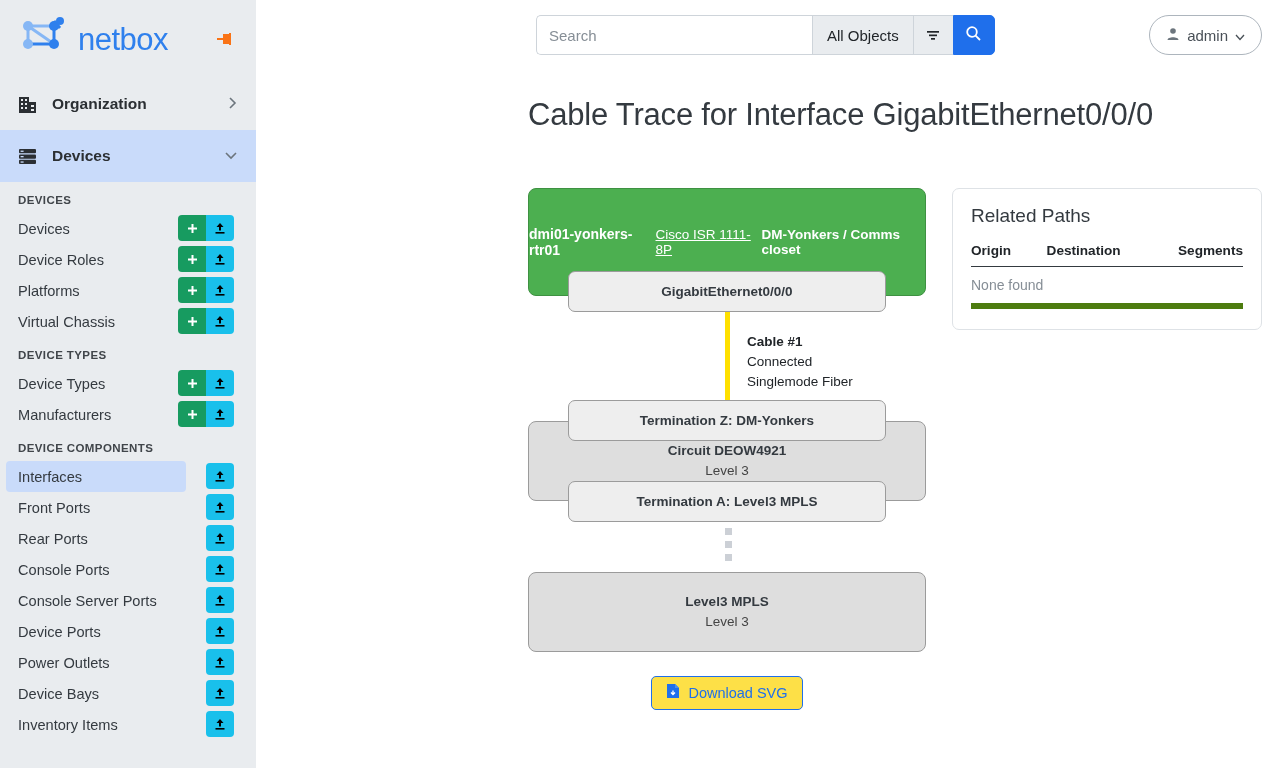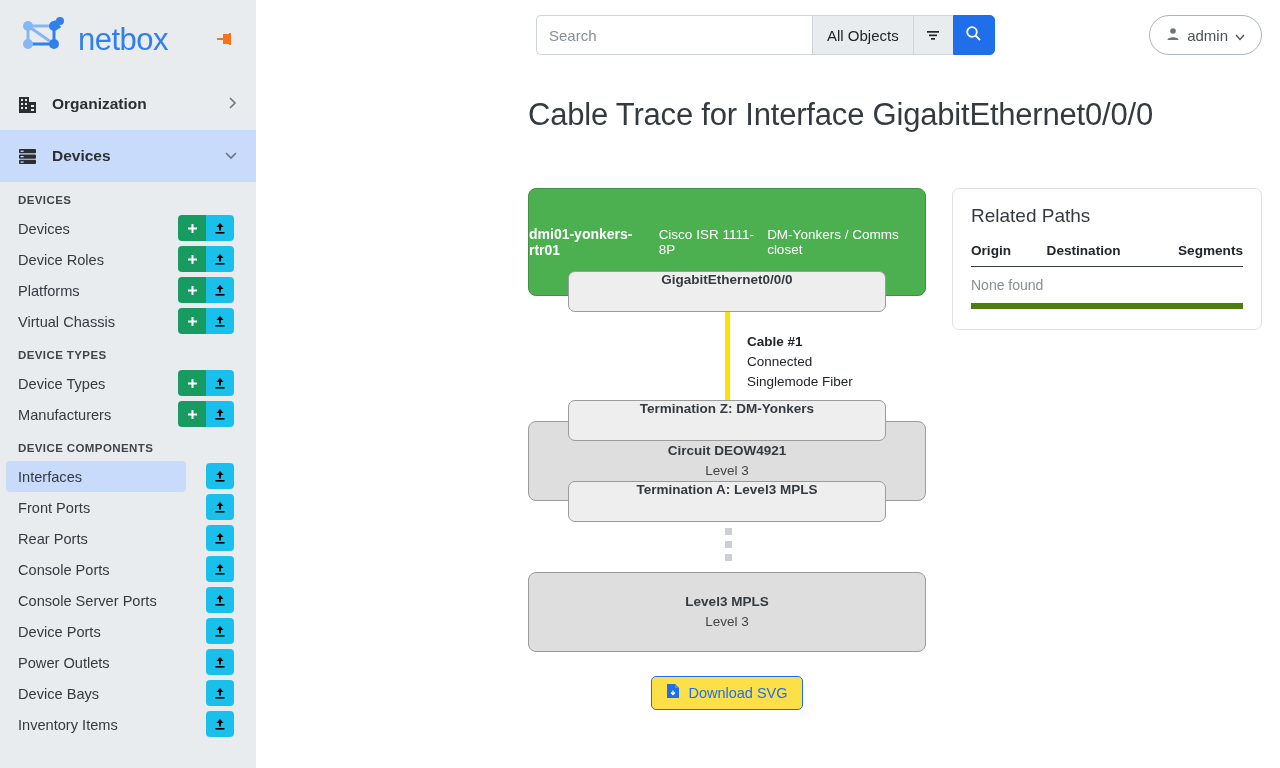--- a/index.html
+++ b/index.html
@@ -146,28 +146,28 @@
   .node-device {
     width: 398px; height: 108px;
     background: #4caf50;
     border: 1px solid #3e9142; border-radius: 8px;
     color: #ffffff;
     display: flex; flex-direction: row; align-items: center; justify-content: center;
     gap: 5px;
     position: relative; z-index: 1;
   }
   .node-device .n1 { font-size: 14px; font-weight: bold; }
-  .node-device .n2 { font-size: 13.5px; }
-  .node-device .n3 { font-size: 13.5px; }
+  .node-device .n2 { font-size: 13.5px; text-decoration: underline; }
+  .node-device .n3 { font-size: 13.5px; font-weight: bold; }
 
   .node-term {
     width: 318px; height: 41px; margin: -25px auto 0 auto;
     background: #eeeeee;
     border: 1px solid #9b9b9b; border-radius: 7px;
-    display: flex; align-items: flex-start; justify-content: center;
+    display: flex; align-items: center; justify-content: center;
     font-size: 13.5px; font-weight: bold; color: #343a40;
     position: relative; z-index: 3;
   }
 
   .cable-seg {
     position: relative;
     height: 108px;
   }
   .cable-line {
     position: absolute; left: 199px; top: 0;

